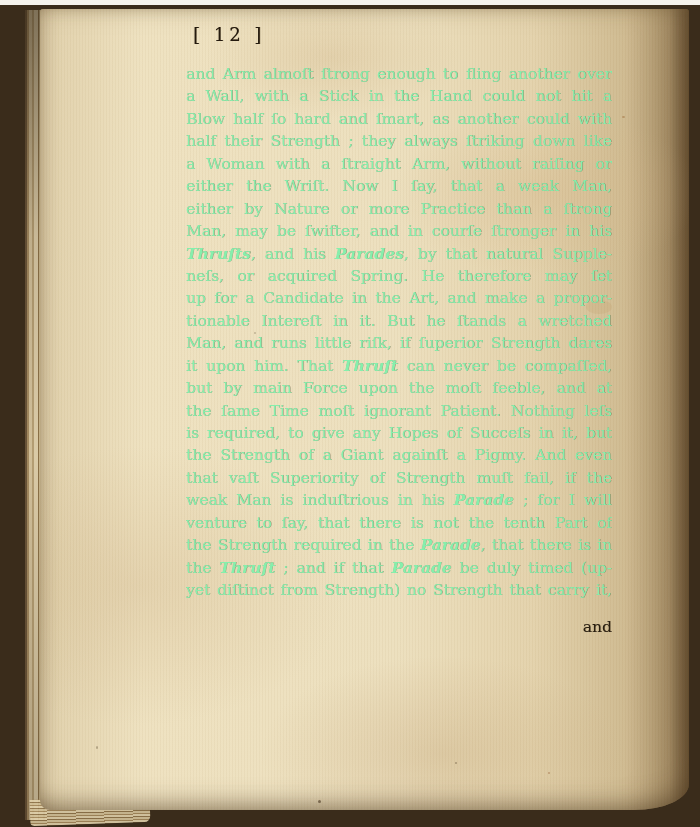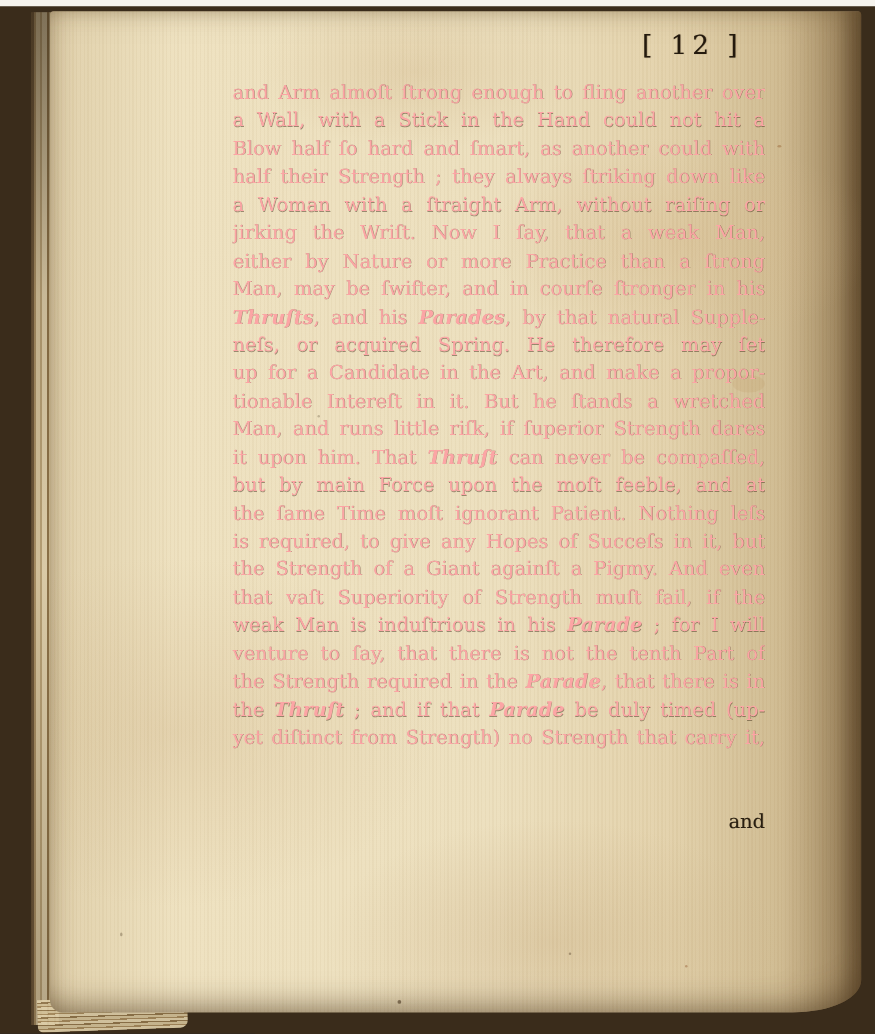--- a/index.html
+++ b/index.html
@@ -69,40 +69,40 @@
   .speck{position:absolute;border-radius:50%;background:rgba(60,42,20,0.55);}
   .s1{left:318px;top:800px;width:3px;height:3px;}
   .s2{left:455px;top:762px;width:2px;height:2px;background:rgba(60,42,20,0.35);}
   .s3{left:96px;top:746px;width:2px;height:3px;background:rgba(60,42,20,0.3);}
   .s4{left:548px;top:772px;width:2px;height:2px;background:rgba(140,80,40,0.4);}
   .s5{left:622px;top:116px;width:3px;height:2px;background:rgba(150,100,50,0.45);}
   .s6{left:254px;top:332px;width:2px;height:2px;background:rgba(60,42,20,0.25);}
   .s7{left:586px;top:300px;width:26px;height:14px;border-radius:50%;background:rgba(190,150,95,0.18);}
   
   .page-number{
-    position:absolute;left:168px;top:24px;width:426px;
-    text-align:right;
-    font-size:21px;letter-spacing:4px;
+    position:absolute;left:193px;top:24px;width:426px;
+    text-align:left;
+    font-size:18px;letter-spacing:4px;
     color:#241a0e;
     text-shadow:0.4px 0.4px 0.6px rgba(50,35,15,0.55);
   }
   .page-text{
     position:absolute;left:186px;top:63px;width:426px;
-    color:#fca5a5;
+    color:#86efac;
     font-size:15.5px;
   }
   .page-text .line{
     height:22.45px;overflow:hidden;
     line-height:22.45px;
     text-align:justify;text-align-last:justify;
     text-shadow:0.35px 0.35px 0.5px rgba(50,35,15,0.45);
   }
   .page-text .line i{font-style:italic;font-weight:bold;}
   .catchword{
-    position:absolute;left:186px;top:646px;width:426px;
+    position:absolute;left:186px;top:616px;width:426px;
     height:22px;line-height:22px;
     text-align:right;
     font-size:15.5px;color:#291f11;
     text-shadow:0.35px 0.35px 0.5px rgba(50,35,15,0.45);
   }
 </style>
 </head>
 <body>
 
 <div class="screenshot">
@@ -122,21 +122,21 @@
   <div class="speck s7"></div>
 
   <div class="page-number">[ 12 ]</div>
 
   <div class="page-text" id="page-text">
       <div class="line"><span>and Arm almoſt ſtrong enough to fling another over</span></div>
       <div class="line"><span>a Wall, with a Stick in the Hand could not hit a</span></div>
       <div class="line"><span>Blow half ſo hard and ſmart, as another could with</span></div>
       <div class="line"><span>half their Strength ; they always ſtriking down like</span></div>
       <div class="line"><span>a Woman with a ſtraight Arm, without raiſing or</span></div>
-      <div class="line"><span>jirking the Wriſt.  Now I ſay, that a weak Man,</span></div>
+      <div class="line"><span>either the Wriſt.  Now I ſay, that a weak Man,</span></div>
       <div class="line"><span>either by Nature or more Practice than a ſtrong</span></div>
       <div class="line"><span>Man, may be ſwifter, and in courſe ſtronger in his</span></div>
       <div class="line"><i>Thruſts</i><span>, and his </span><i>Parades</i><span>, by that natural Supple-</span></div>
       <div class="line"><span>neſs, or acquired Spring.  He therefore may ſet</span></div>
       <div class="line"><span>up for a Candidate in the Art, and make a propor-</span></div>
       <div class="line"><span>tionable Intereſt in it.  But he ſtands a wretched</span></div>
       <div class="line"><span>Man, and runs little riſk, if ſuperior Strength dares</span></div>
       <div class="line"><span>it upon him.  That </span><i>Thruſt</i><span> can never be compaſſed,</span></div>
       <div class="line"><span>but by main Force upon the moſt feeble, and at</span></div>
       <div class="line"><span>the ſame Time moſt ignorant Patient.  Nothing leſs</span></div>

